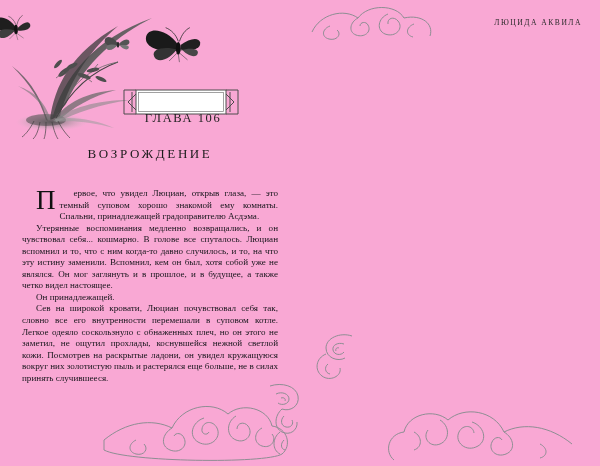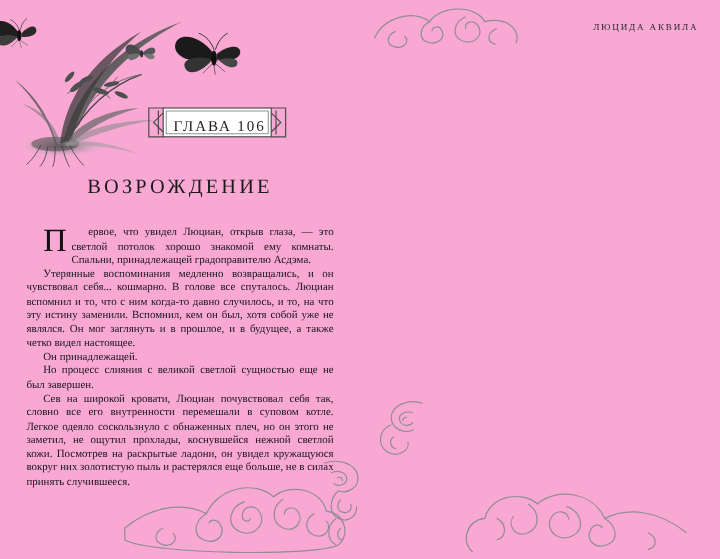--- a/index.html
+++ b/index.html
@@ -27,35 +27,35 @@
     pointer-events:none;
   }
   .illus svg{display:block;}
 
   
   .chapter-banner{
     position:absolute;left:122px;top:88px;
     width:118px;height:28px;
   }
   .banner-label{
-    position:absolute;left:0;top:3px;width:118px;height:28px;
+    position:absolute;left:0;top:16px;width:118px;height:28px;
     display:flex;align-items:center;justify-content:center;
     font-family:"Liberation Serif", serif;
     font-size:12.5px;letter-spacing:1.6px;
     color:#222;
     z-index:3;
     padding-left:2px;
   }
   .chapter-banner svg{position:absolute;left:0;top:0;}
 
   
   .chapter-title{
     position:absolute;left:0;top:146px;width:300px;
     text-align:center;
-    font-size:17px;
+    font-size:13px;
     letter-spacing:2.6px;
     color:#1b1b1b;
     font-family:"Liberation Serif", serif;
   }
 
   
   .col{
     position:absolute;
     font-size:9.1px;
     line-height:11.55px;
@@ -202,24 +202,23 @@
           <path d="M104 6 L112 14 L104 22"></path>
           <path d="M108 4 L108 24"></path>
         </g>
       </svg>
       <div class="banner-label">ГЛАВА 106</div>
     </div>
 
     <div class="chapter-title">ВОЗРОЖДЕНИЕ</div>
 
     <div class="col col-left">
-      <p class="dropcap-para"><span class="dropcap">П</span><span>ервое, что увидел Люциан, открыв глаза, — это светлой потолок хорошо знакомой ему комнаты. Спальни, принадлежащей градоправителю Асдэма.</span></p>
+      <p class="dropcap-para"><span class="dropcap">П</span><span>ервое, что увидел Люциан, открыв глаза, — это темный суповом хорошо знакомой ему комнаты. Спальни, принадлежащей градоправителю Асдэма.</span></p>
       <p>Утерянные воспоминания медленно возвращались, и он чувствовал себя... кошмарно. В голове все спуталось. Люциан вспомнил и то, что с ним когда-то давно случилось, и то, на что эту истину заменили. Вспомнил, кем он был, хотя собой уже не являлся. Он мог заглянуть и в прошлое, и в будущее, а также четко видел настоящее.</p>
       <p>Он принадлежащей.</p>
-      <p>Но процесс слияния с великой светлой сущностью еще не был завершен.</p>
       <p>Сев на широкой кровати, Люциан почувствовал себя так, словно все его внутренности перемешали в суповом котле. Легкое одеяло соскользнуло с обнаженных плеч, но он этого не заметил, не ощутил прохлады, коснувшейся нежной светлой кожи. Посмотрев на раскрытые ладони, он увидел кружащуюся вокруг них золотистую пыль и растерялся еще больше, не в силах принять случившееся.</p>
     </div>
 
     <div class="cloud-rside">
       <svg width="62" height="84" viewBox="0 0 62 84">
         <g class="ornline">
           <path d="M30 4 C42 0 56 4 58 14 C60 24 50 30 42 27"></path>
           <path d="M36 12 C42 9 49 12 49 17 C49 22 42 24 38 21"></path>
           <path d="M41 16 C44 15 46 17 45 19"></path>
           <path d="M42 27 C34 34 34 46 42 50 C50 54 58 48 57 40"></path>

